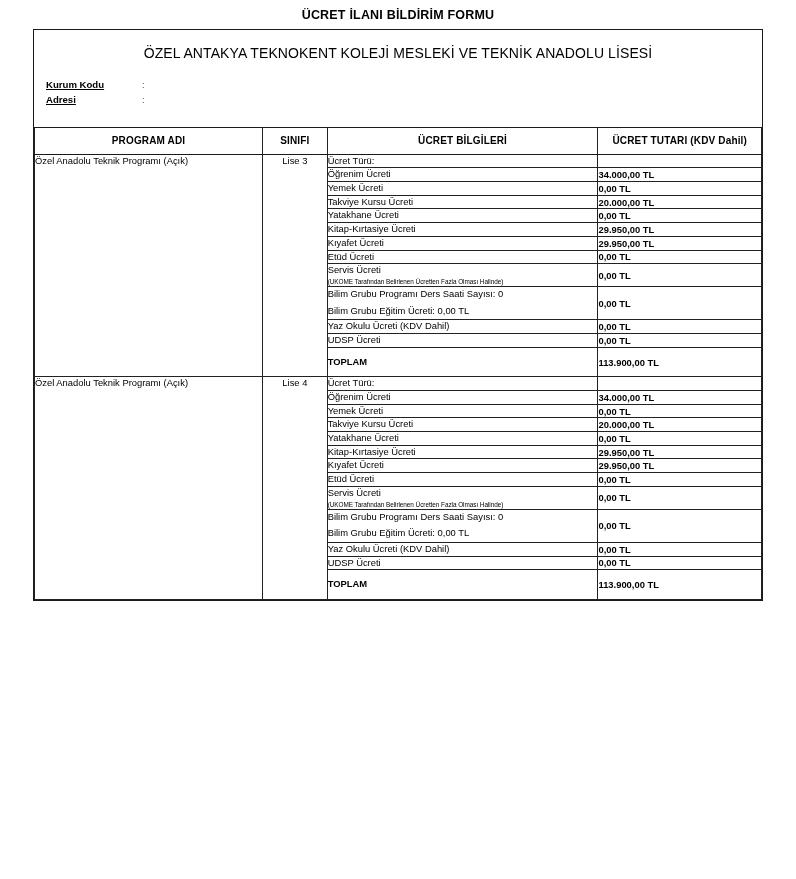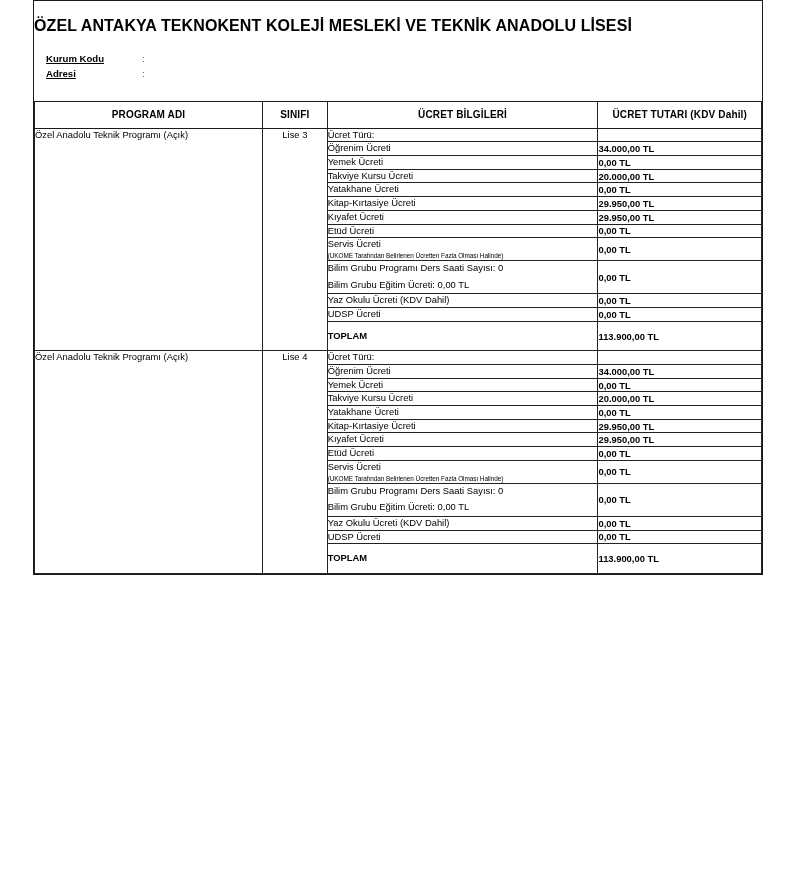--- a/index.html
+++ b/index.html
@@ -37,23 +37,23 @@
     margin: 0 33px 0 33px;
     border: 1.4px solid #1a1a1a;
     box-sizing: border-box;
   }
 
   
   .head-block {
     padding: 13px 0 9px 0;
   }
   .school-name {
-    text-align: left;
-    font-size: 16px;
-    font-weight: bold;
+    text-align: center;
+    font-size: 14px;
+    font-weight: normal;
     letter-spacing: 0.1px;
     line-height: 1.5;
   }
   .school-year {
     text-align: center;
     font-size: 10px;
     font-weight: bold;
     letter-spacing: 0.1px;
     line-height: 1.5;
     padding-top: 2px;
@@ -163,20 +163,21 @@
   td.info.total { padding-top: 8px; padding-bottom: 8px; }
 
   
   td.amt.mid { vertical-align: middle; }
 </style>
 </head>
 <body>
 
 <div class="page">
 
+  <div class="doc-title">ÜCRET İLANI BİLDİRİM FORMU</div>
 
   <div class="frame">
 
     <div class="head-block">
       <div class="school-name">ÖZEL ANTAKYA TEKNOKENT KOLEJİ MESLEKİ VE TEKNİK ANADOLU LİSESİ</div>
 
       <div class="meta">
         <div class="meta-row">
           <span class="meta-label">Kurum Kodu</span>
           <span class="meta-sep">:</span>

